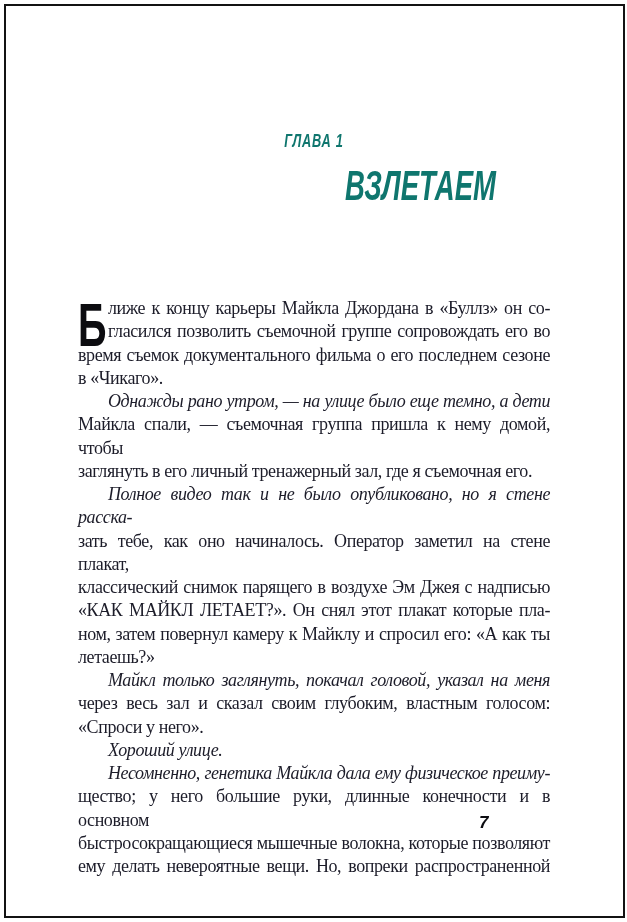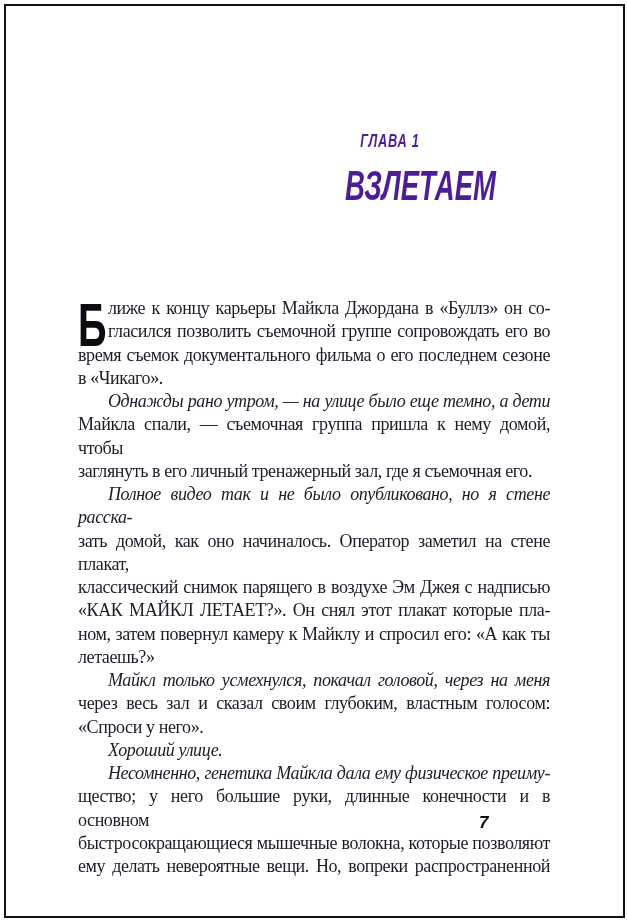--- a/index.html
+++ b/index.html
@@ -15,22 +15,22 @@
     position: absolute;
     left: 4px; top: 4px; right: 2px; bottom: 4px;
     border: 2px solid #131313;
     pointer-events: none;
   }
   
   .chapter-header {
     position: absolute;
     top: 130px;
     right: 131px;
-    text-align: center;
-    color: #4c1d95;
+    text-align: left;
+    color: #0f766e;
   }
   .chapter-label {
     display: inline-block;
     font-family: "Liberation Sans", sans-serif;
     font-style: italic;
     font-weight: 700;
     font-size: 18px;
     line-height: 22px;
     letter-spacing: 1px;
     transform: scaleX(0.71);
@@ -126,29 +126,29 @@
     </div>
 
     <div class="paragraph">
       <div class="line indent">Однажды рано утром, — на улице было еще темно, а дети</div>
       <div class="line">Майкла спали, — съемочная группа пришла к нему домой, чтобы</div>
       <div class="line last">заглянуть в его личный тренажерный зал, где я съемочная его.</div>
     </div>
 
     <div class="paragraph">
       <div class="line indent">Полное видео так и не было опубликовано, но я стене расска-</div>
-      <div class="line">зать домой, как оно начиналось. Оператор заметил на стене плакат,</div>
+      <div class="line">зать тебе, как оно начиналось. Оператор заметил на стене плакат,</div>
       <div class="line">классический снимок парящего в воздухе Эм Джея с надписью</div>
       <div class="line">«КАК МАЙКЛ ЛЕТАЕТ?». Он снял этот плакат которые пла-</div>
       <div class="line">ном, затем повернул камеру к Майклу и спросил его: «А как ты</div>
       <div class="line last">летаешь?»</div>
     </div>
 
     <div class="paragraph">
-      <div class="line indent">Майкл только усмехнулся, покачал головой, через на меня</div>
+      <div class="line indent">Майкл только заглянуть, покачал головой, указал на меня</div>
       <div class="line">через весь зал и сказал своим глубоким, властным голосом:</div>
       <div class="line last">«Спроси у него».</div>
     </div>
 
     <div class="paragraph">
       <div class="line indent last">Хороший улице.</div>
     </div>
 
     <div class="paragraph">
       <div class="line indent">Несомненно, генетика Майкла дала ему физическое преиму-</div>

